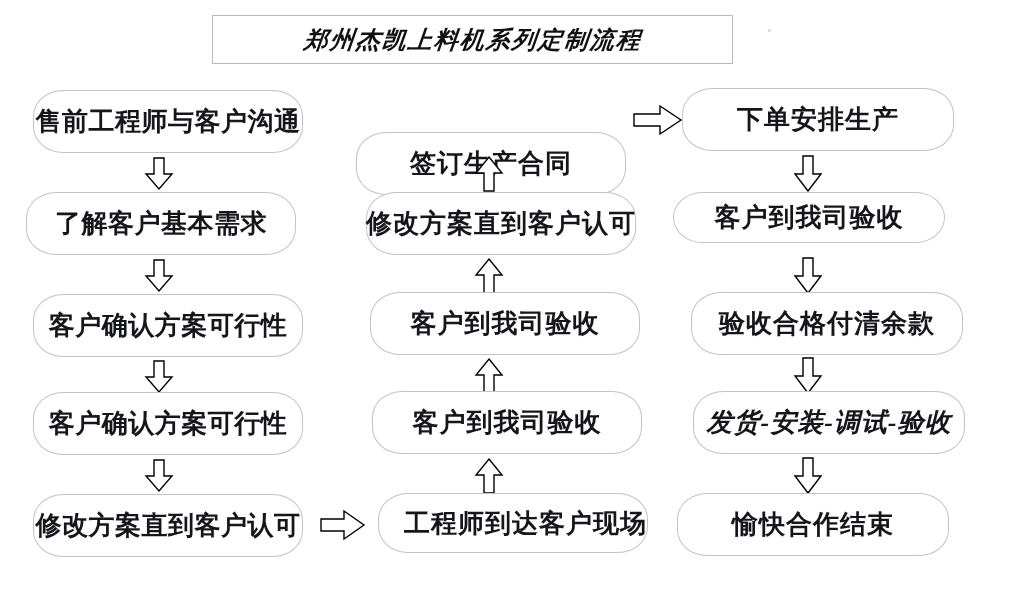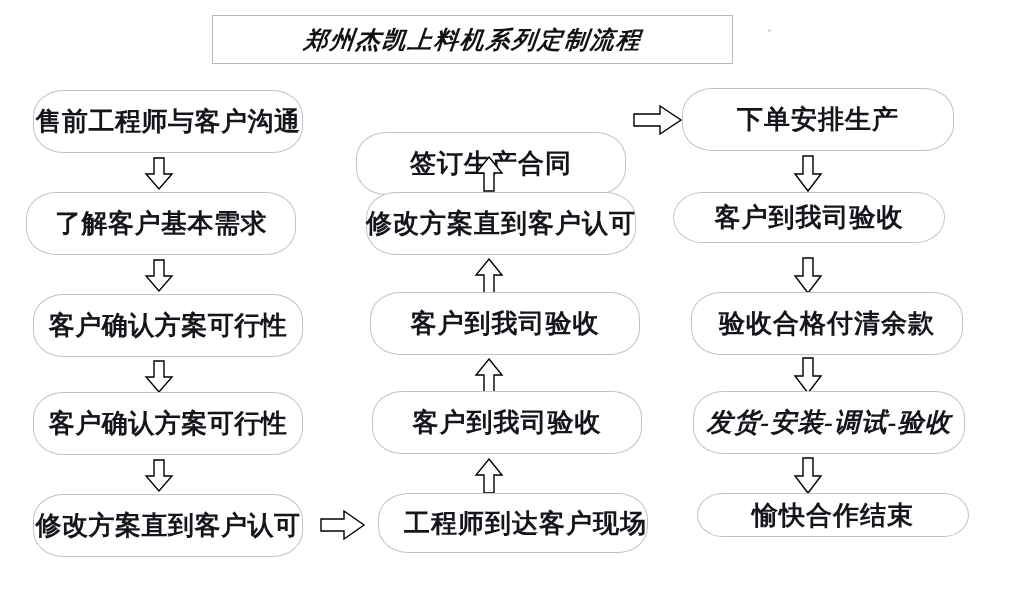--- a/index.html
+++ b/index.html
@@ -233,17 +233,17 @@
   <div class="node col3" style="left:693px; top:391px; width:272px; height:63px;font-style:italic;">
     <span class="node-label">发货-安装-调试-验收</span>
   </div>
 
   <div class="arrow" style="left:791px; top:457px;">
     <svg width="34" height="38" viewBox="0 0 34 38">
       <polygon points="12,1 22,1 22,19 30,19 17,36 4,19 12,19"></polygon>
     </svg>
   </div>
 
-  <div class="node col3" style="left:697px; top:493px; width:272px; height:44px;justify-content:center;">
+  <div class="node col3" style="left:677px; top:493px; width:272px; height:63px;justify-content:center;">
     <span class="node-label">愉快合作结束</span>
   </div>
 
 </div>
 
 </body></html>

